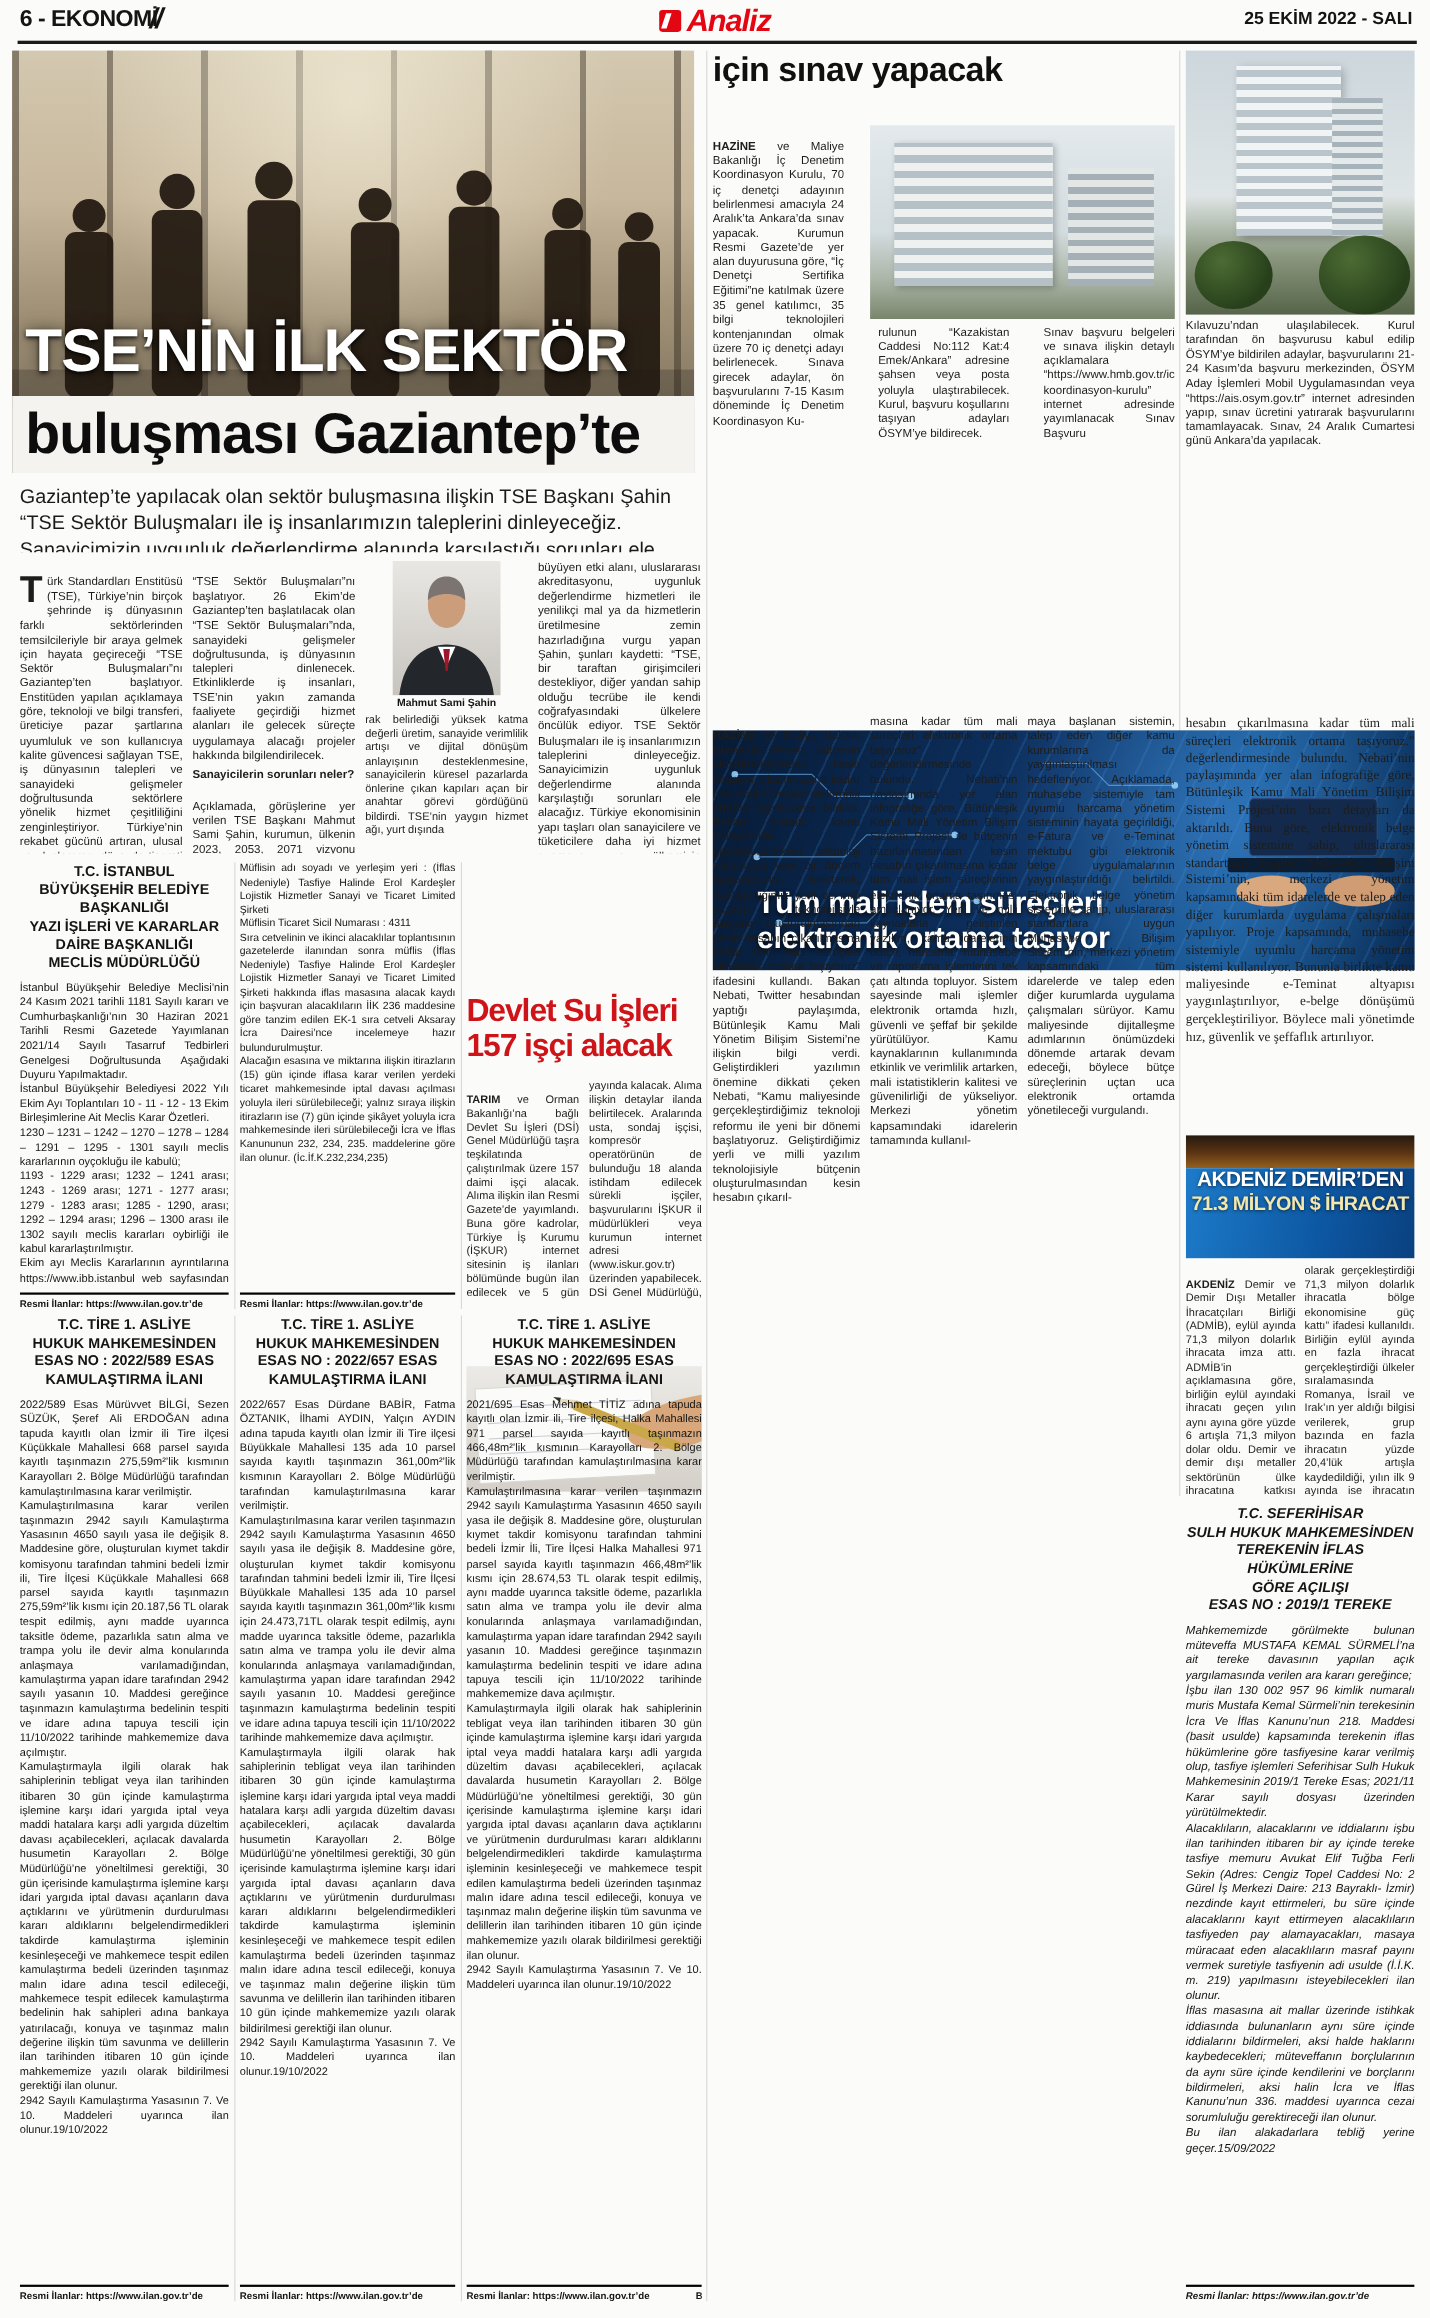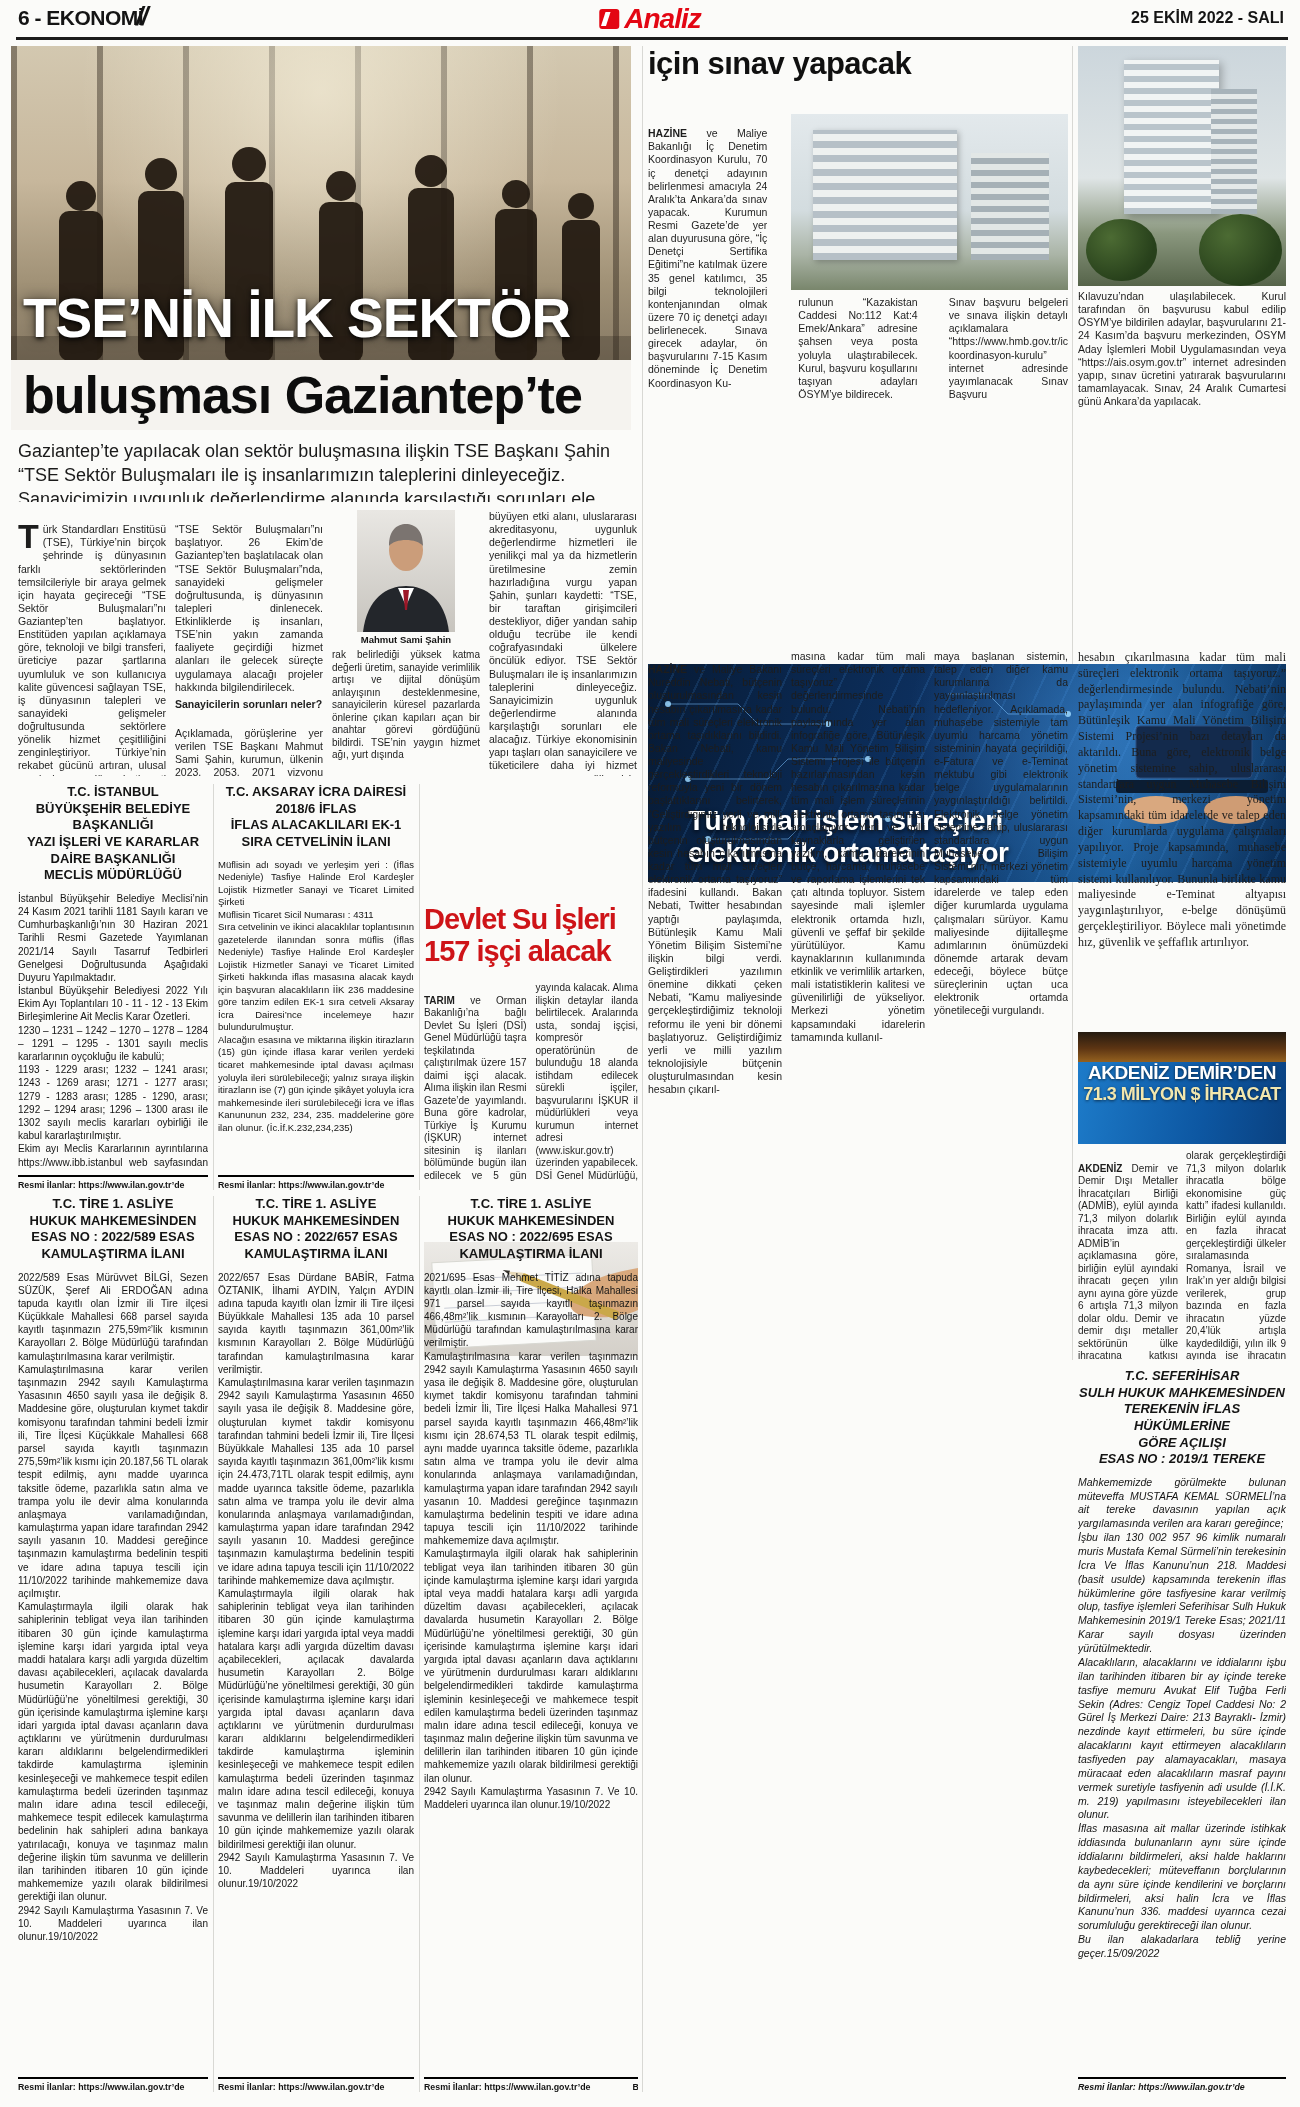--- a/index.html
+++ b/index.html
@@ -304,24 +304,20 @@
 1230 – 1231 – 1242 – 1270 – 1278 – 1284 – 1291 – 1295 - 1301 sayılı meclis kararlarının oyçokluğu ile kabulü;
 1193 - 1229 arası; 1232 – 1241 arası; 1243 - 1269 arası; 1271 - 1277 arası; 1279 - 1283 arası; 1285 - 1290, arası; 1292 – 1294 arası; 1296 – 1300 arası ile 1302 sayılı meclis kararları oybirliği ile kabul kararlaştırılmıştır.
 Ekim ayı Meclis Kararlarının ayrıntılarına https://www.ibb.istanbul web sayfasından ulaşılabilir.</div>
   <div class="ad-footer">
     <span>Resmi İlanlar: https://www.ilan.gov.tr’de</span>
     <span>BASIN: 1714657</span>
   </div>
 </div>
 
 <div class="abs ad" style="left:218px;top:784px;width:196px;height:406px;">
-  <div class="ad-title">T.C. AKSARAY İCRA DAİRESİ
-2018/6 İFLAS
-İFLAS ALACAKLILARI EK-1
-SIRA CETVELİNİN İLANI</div>
   <div class="ad-body" style="font-size:9.5px;">Müflisin adı soyadı ve yerleşim yeri : (İflas Nedeniyle) Tasfiye Halinde Erol Kardeşler Lojistik Hizmetler Sanayi ve Ticaret Limited Şirketi
 Müflisin Ticaret Sicil Numarası : 4311
 Sıra cetvelinin ve ikinci alacaklılar toplantısının gazetelerde ilanından sonra müflis (İflas Nedeniyle) Tasfiye Halinde Erol Kardeşler Lojistik Hizmetler Sanayi ve Ticaret Limited Şirketi hakkında iflas masasına alacak kaydı için başvuran alacaklıların İİK 236 maddesine göre tanzim edilen EK-1 sıra cetveli Aksaray İcra Dairesi’nce incelemeye hazır bulundurulmuştur.
 Alacağın esasına ve miktarına ilişkin itirazların (15) gün içinde iflasa karar verilen yerdeki ticaret mahkemesinde iptal davası açılması yoluyla ileri sürülebileceği; yalnız sıraya ilişkin itirazların ise (7) gün içinde şikâyet yoluyla icra mahkemesinde ileri sürülebileceği İcra ve İflas Kanununun 232, 234, 235. maddelerine göre ilan olunur. (İc.İf.K.232,234,235)</div>
   <div class="ad-footer">
     <span>Resmi İlanlar: https://www.ilan.gov.tr’de</span>
     <span>BASIN: 1712726</span>
   </div>
 </div>
 

